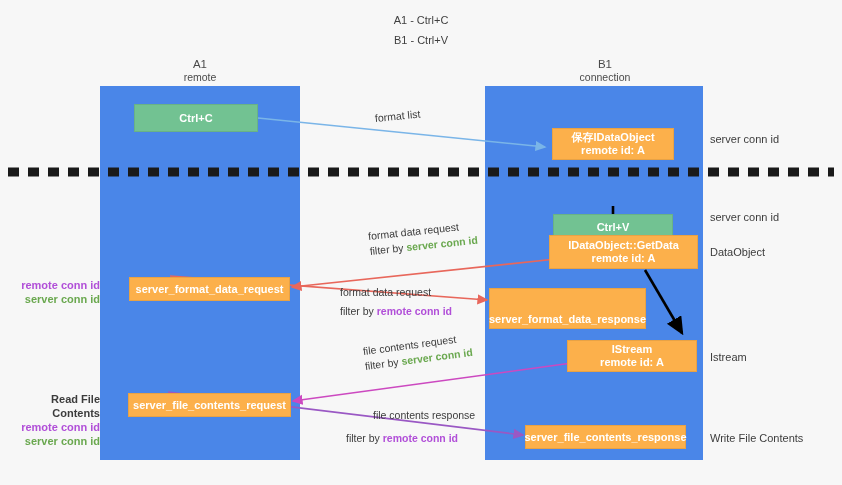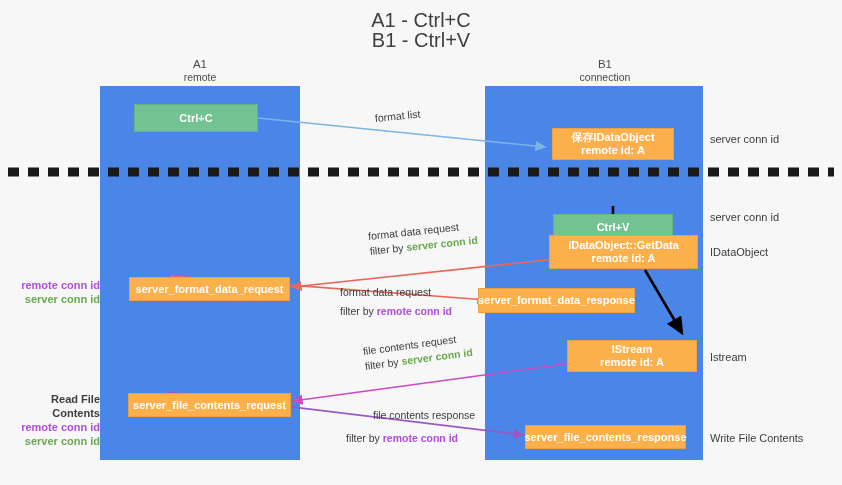--- a/index.html
+++ b/index.html
@@ -15,21 +15,21 @@
     overflow: hidden;
   }
   #stage { position: absolute; inset: 0; }
 
   .abs { position: absolute; }
 
   
   #title {
     left: 0; top: 10px; width: 842px;
     text-align: center;
-    font-size: 20px;
+    font-size: 11px;
     line-height: 20px;
     color: #3f3f3f;
   }
   #title div { white-space: pre; }
 
   
   .col-head {
     text-align: center;
     font-size: 11.5px;
     line-height: 13px;
@@ -155,21 +155,21 @@
 
   <div class="abs box orange" style="left:549px; top:235px; width:149px; height:34px;">
     <span>IDataObject::GetData</span>
     <span>remote id: A</span>
   </div>
 
   <div class="abs box orange" style="left:129px; top:277px; width:161px; height:24px;">
     <span>server_format_data_request</span>
   </div>
 
-  <div class="abs box orange" style="left:478px; top:288px; width:157px; height:25px;">
+  <div class="abs box orange" style="left:489px; top:288px; width:157px; height:41px;justify-content:flex-end;">
     <span>server_format_data_response</span>
   </div>
 
   <div class="abs box orange" style="left:567px; top:340px; width:130px; height:32px;">
     <span>IStream</span>
     <span>remote id: A</span>
   </div>
 
   <div class="abs box orange" style="left:525px; top:425px; width:161px; height:24px;">
     <span>server_file_contents_response</span>
@@ -219,19 +219,19 @@
   <div class="abs ann" style="left:4px; top:392px; width:96px; text-align:right;">
     <div class="plain">Read File Contents</div>
     <div class="purple-t">remote conn id</div>
     <div class="green-t">server conn id</div>
   </div>
 
   <div class="abs ann green-t" style="left:710px; top:132px;">server conn id</div>
 
   <div class="abs ann green-t" style="left:710px; top:210px;">server conn id</div>
 
-  <div class="abs ann" style="left:710px; top:245px;">IDataObject</div>
+  <div class="abs ann" style="left:710px; top:245px;">DataObject</div>
 
   <div class="abs ann" style="left:710px; top:350px;">Istream</div>
 
   <div class="abs ann" style="left:710px; top:431px;">Write File Contents</div>
 
 </div>
 
 </body></html>

